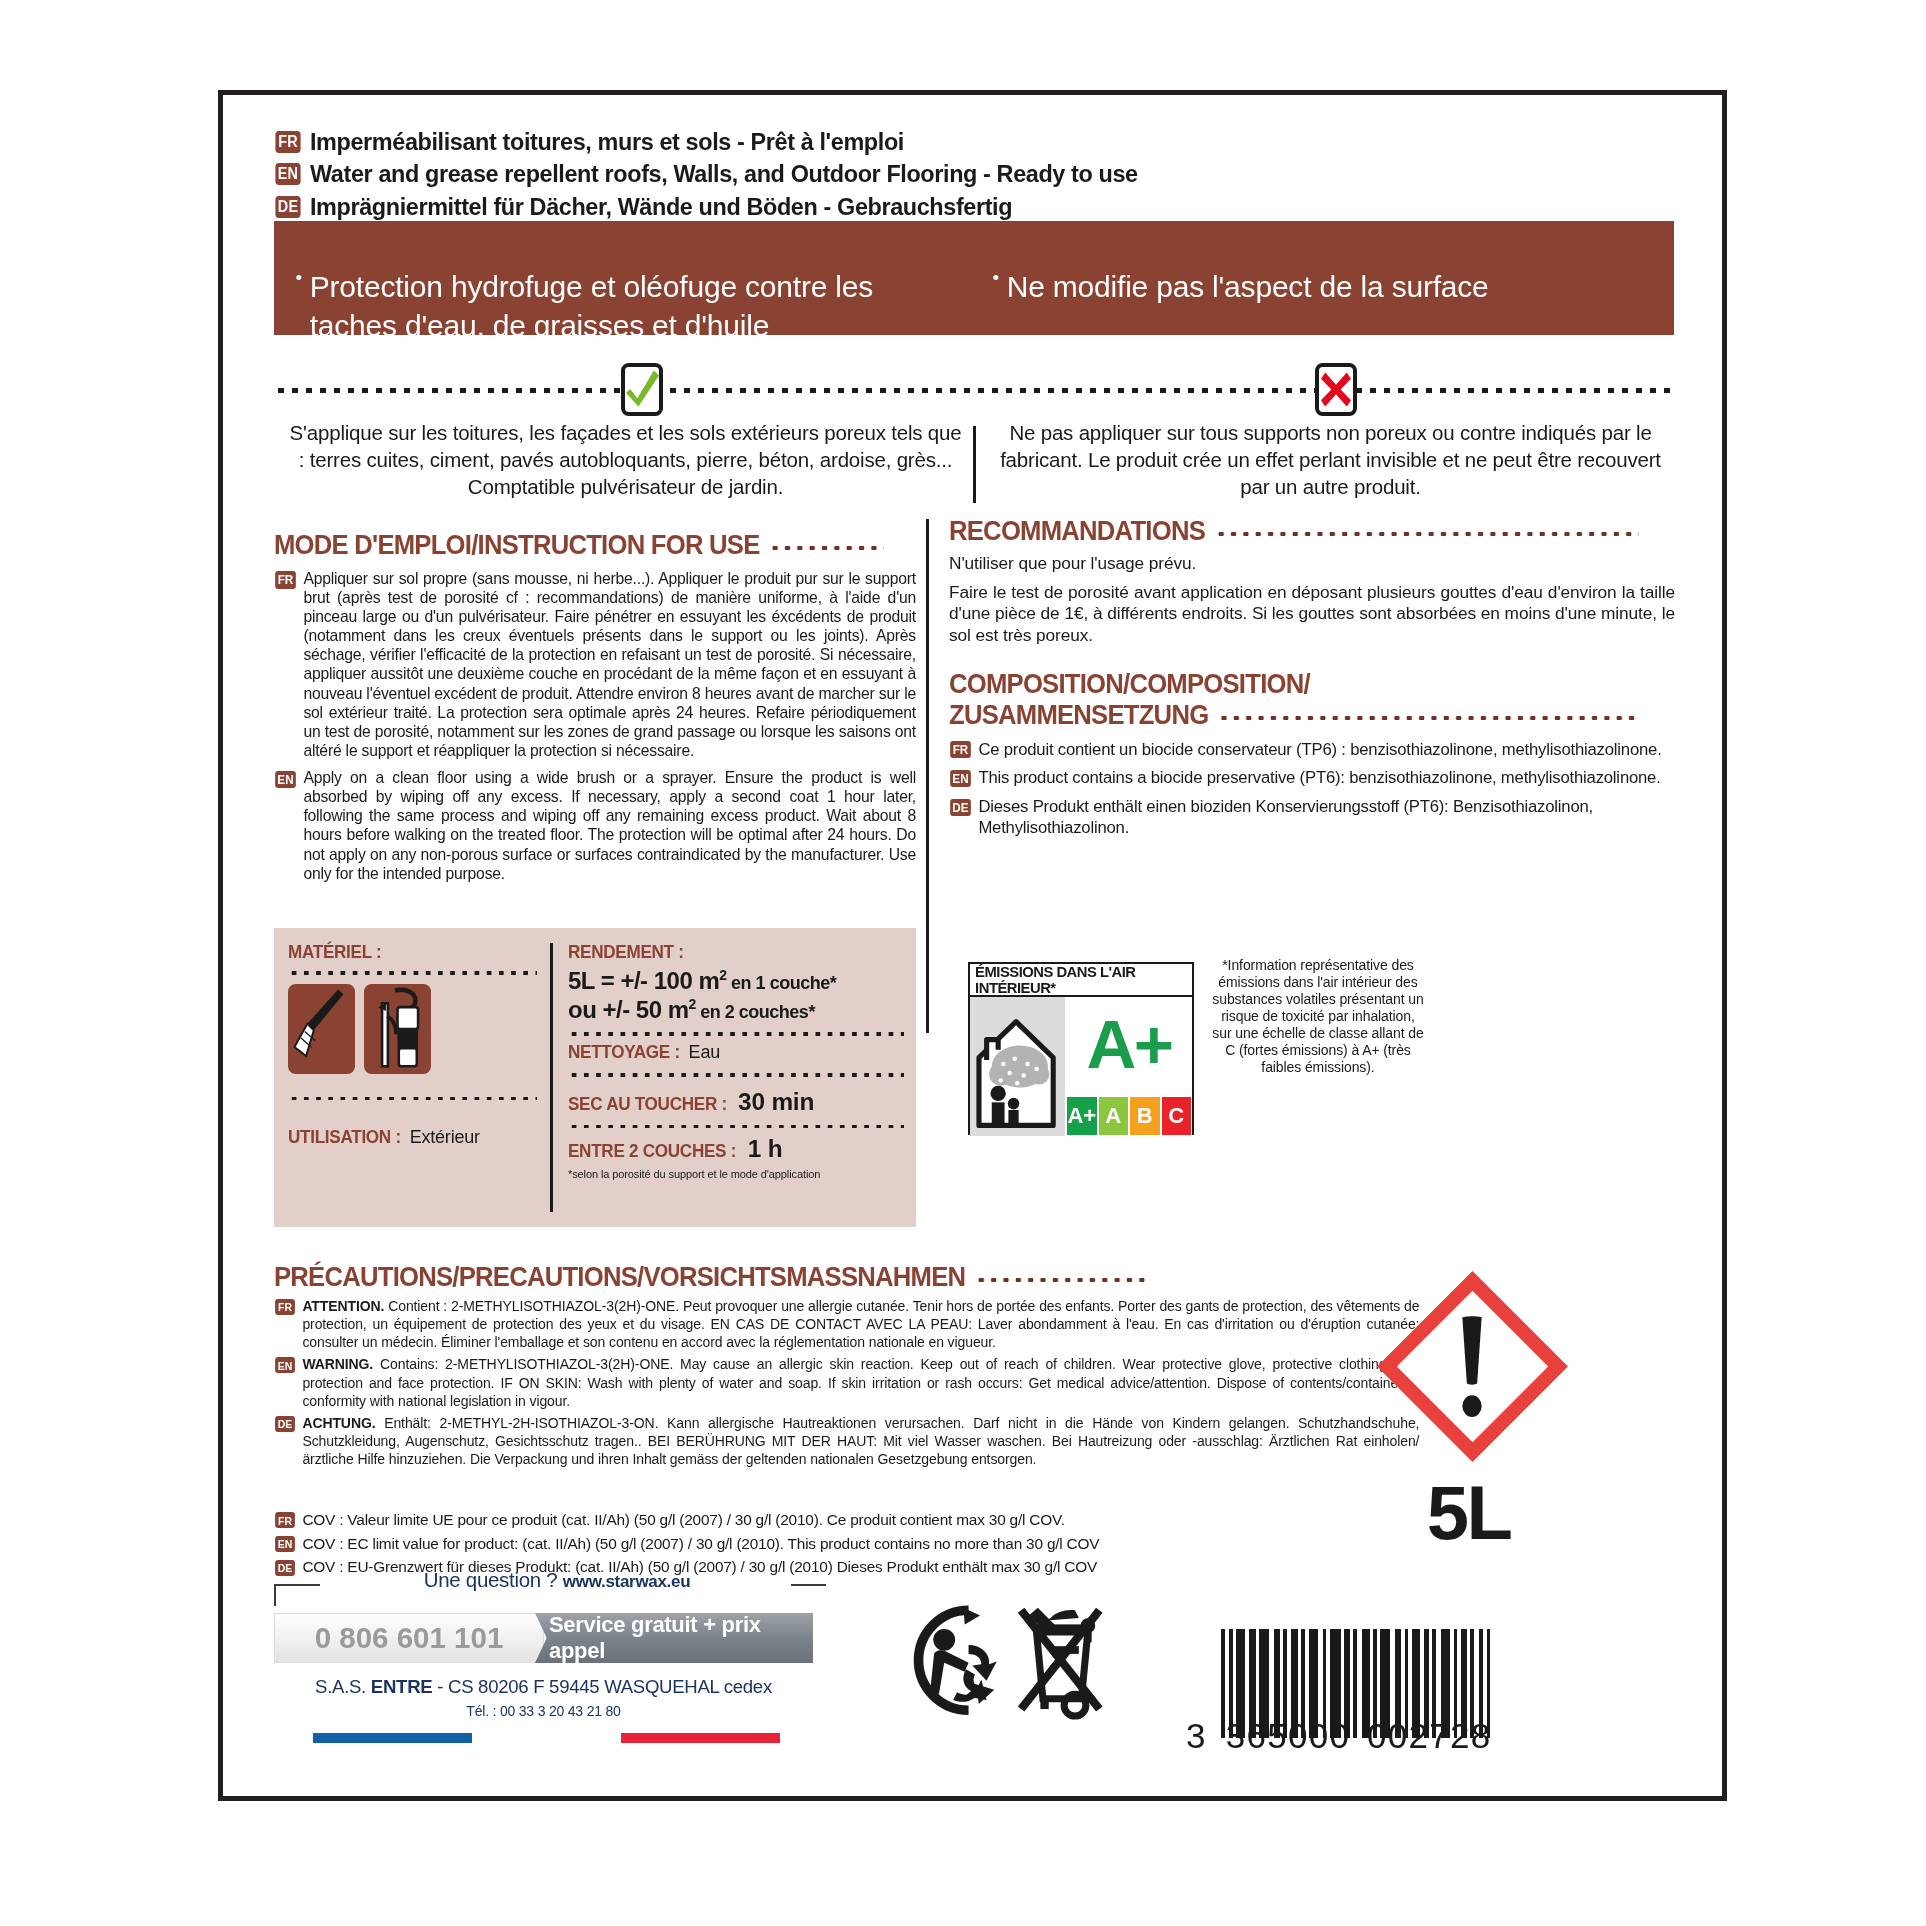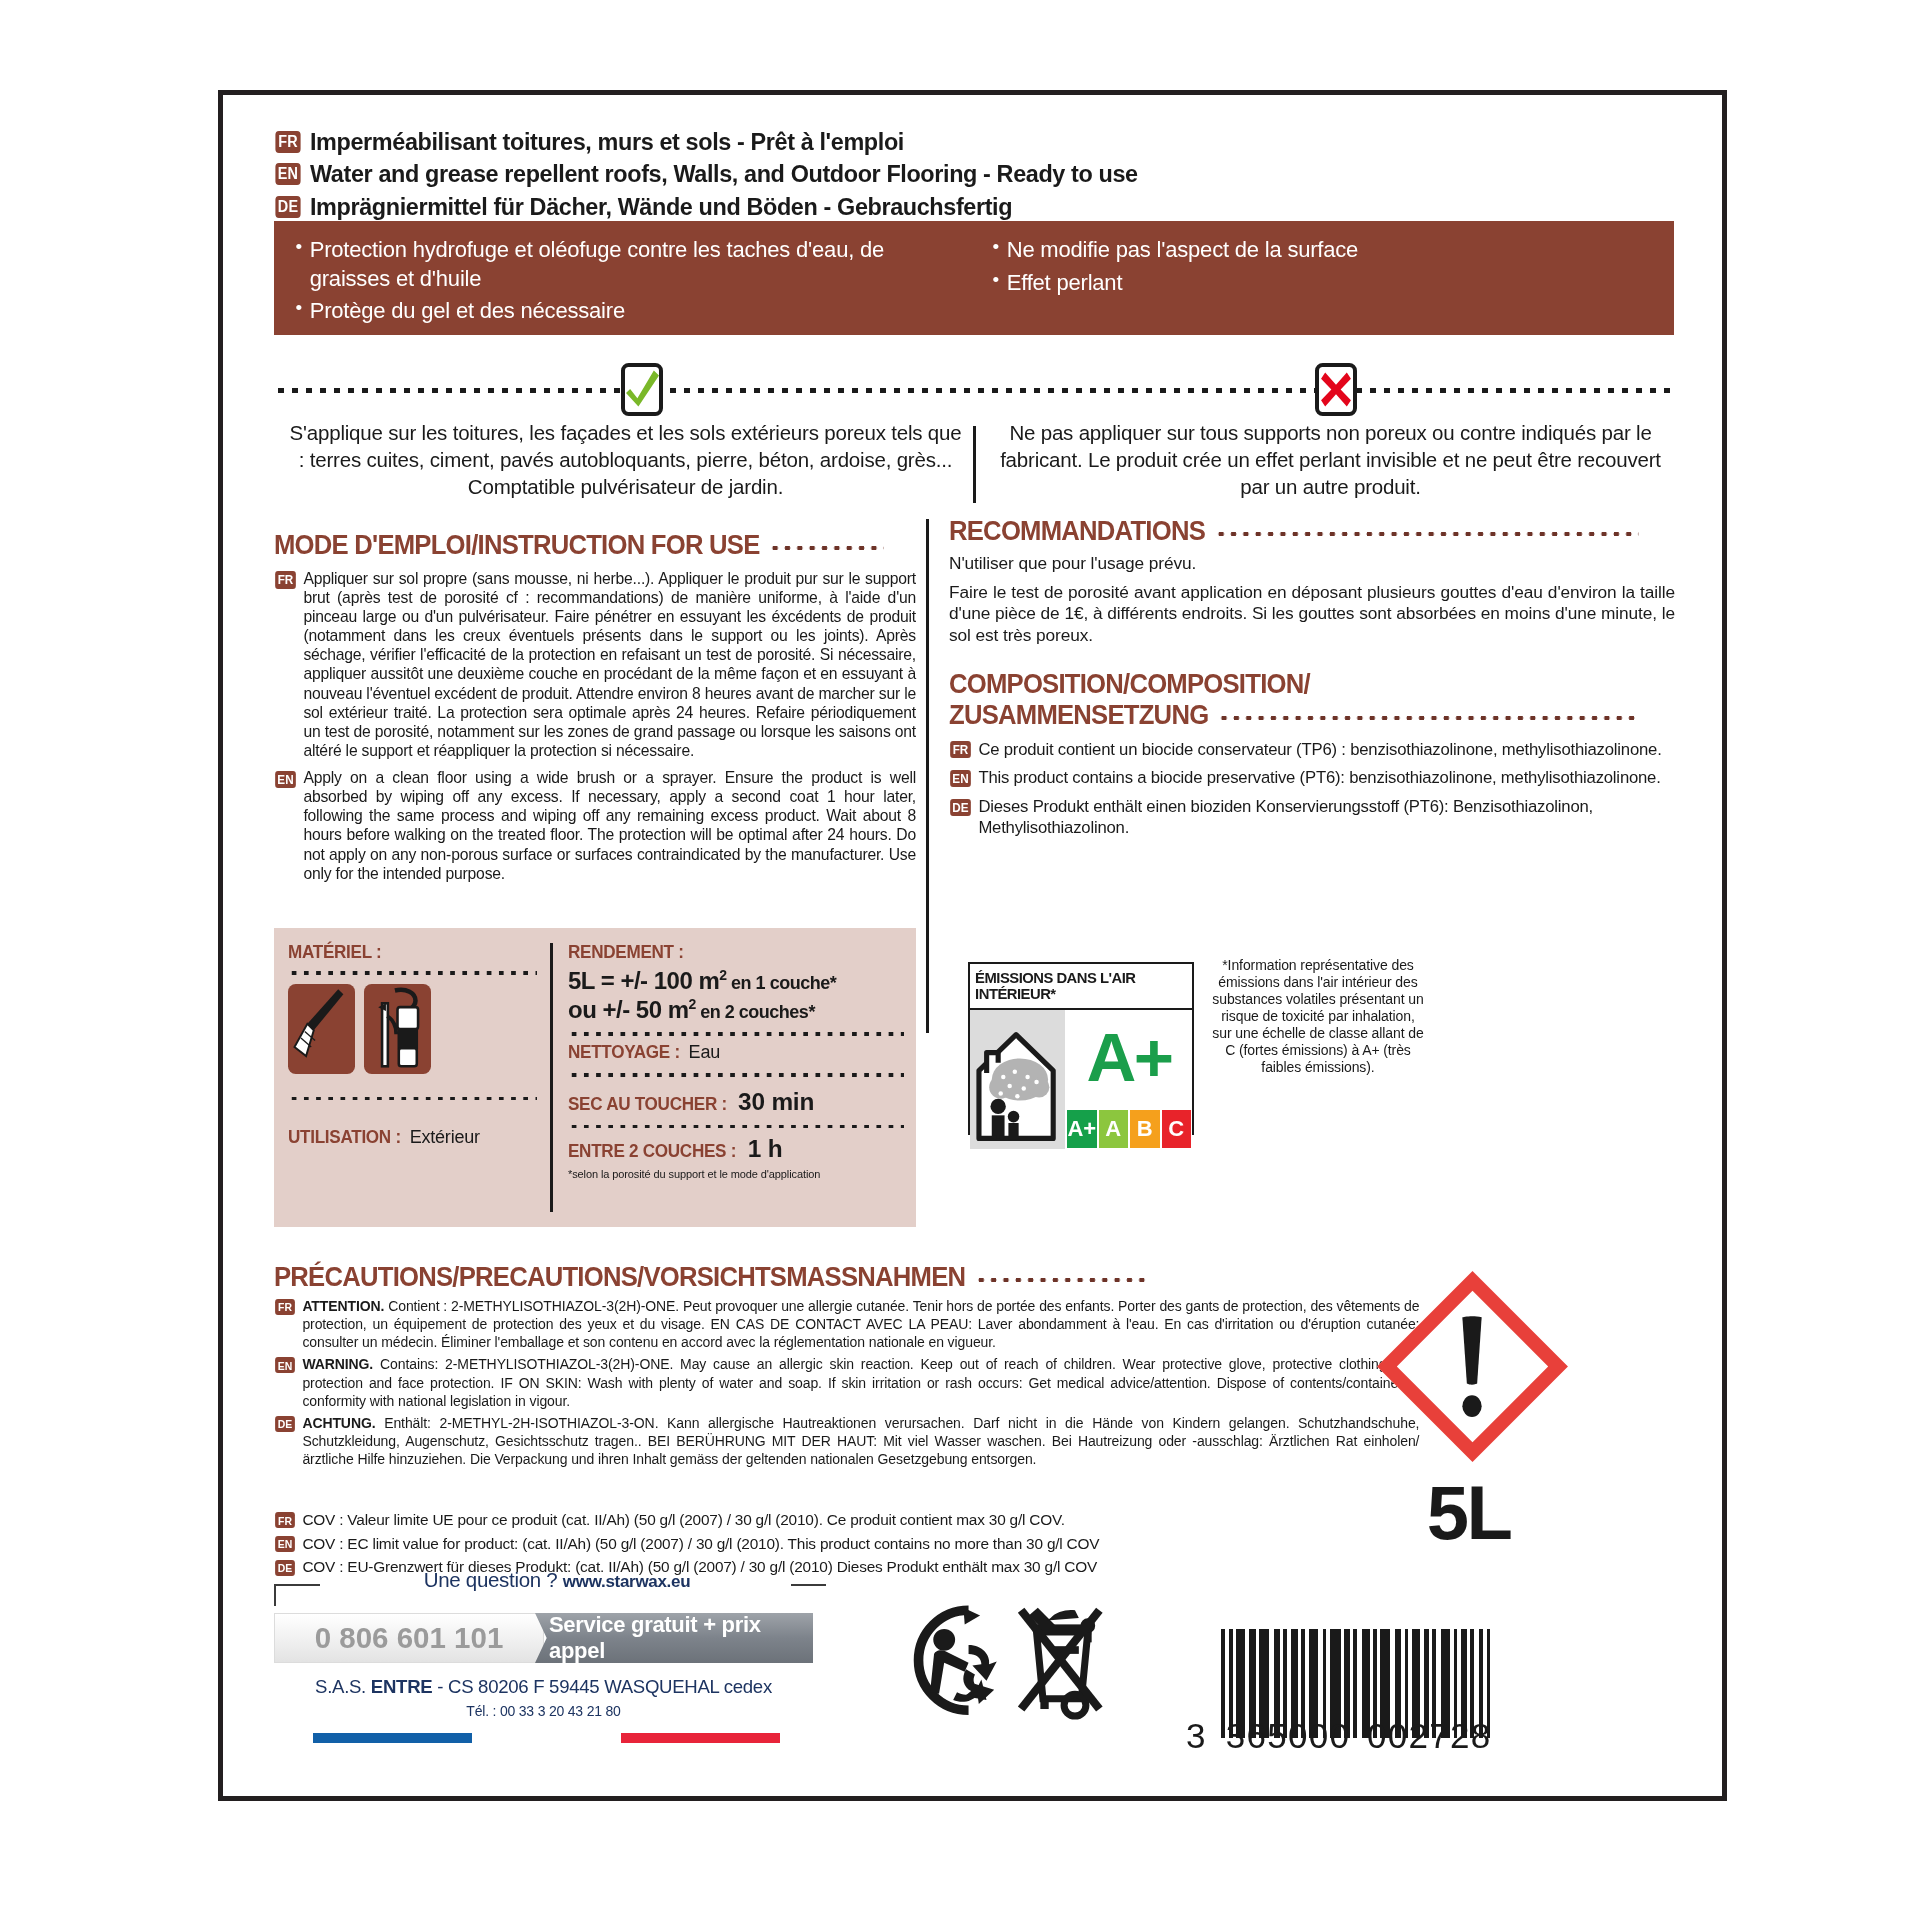--- a/index.html
+++ b/index.html
@@ -40,23 +40,24 @@
   
   .benefits {
     position: absolute; left: 51px; top: 126px;
     width: 1400px; height: 114px;
     background: #8a4232;
     display: flex;
   }
   .ben-col { flex: 1; padding: 15.4px 10.3px 0 19px; }
   .ben-col.second { padding-left: 13px; }
   .ben-item {
-    color: #fff; font-size: 22px; line-height: 1.30;
+    color: #fff; font-size: 30px; line-height: 1.30;
     padding-left: 16.7px; position: relative; margin-bottom: 3.9px;
     letter-spacing: -0.2px;
+    margin-top: 31px;
   }
   .ben-item::before {
     content: "\2022"; position: absolute; left: 2.6px; top: -1.3px; font-size: 19px;
   }
 
   
   .do-dont { position: absolute; left: 51px; top: 262px; width: 1400px; height: 148px; }
   .dotrule {
     position: absolute; top: 31px; left: 0; width: 100%; height: 4.5px;
     background-image: radial-gradient(circle, #1a1a1a 42%, rgba(0,0,0,0) 46%);
@@ -147,21 +148,21 @@
   .footnote-spec { font-size: 11px; color:#1a1a1a; margin-top: 5.1px; letter-spacing:-0.1px; }
   .tool-icons { display:flex; gap: 9px; margin-top: 9px; }
   .tool-tile { width: 67px; height: 90px; background:#8a4232; border-radius: 7.7px; position: relative; }
 
   
   .emission {
     position: absolute; left: 745px; top: 867px;
     width: 226px; height: 173px; border: 2.6px solid #1a1a1a; background: #fff;
   }
   .emission-title {
-    height: 46px; border-bottom: 2.6px solid #1a1a1a;
+    height: 33px; border-bottom: 2.6px solid #1a1a1a;
     display: flex; align-items: center; padding-left: 5.1px;
     font-size: 14.8px; font-weight: 700; letter-spacing: -0.5px; color: #1a1a1a;
     transform-origin: left center;
   }
   .emission-body { display: flex; height: 139px; }
   .em-house { width: 96px; background: #dcdcdc; position: relative; border-right: 1.9px solid #fff; }
   .em-right { flex: 1; position: relative; background: #fff; }
   .em-grade {
     position: absolute; left: 0; top: 0; right: 0; height: 95px;
     display: flex; align-items: center; justify-content: center;

